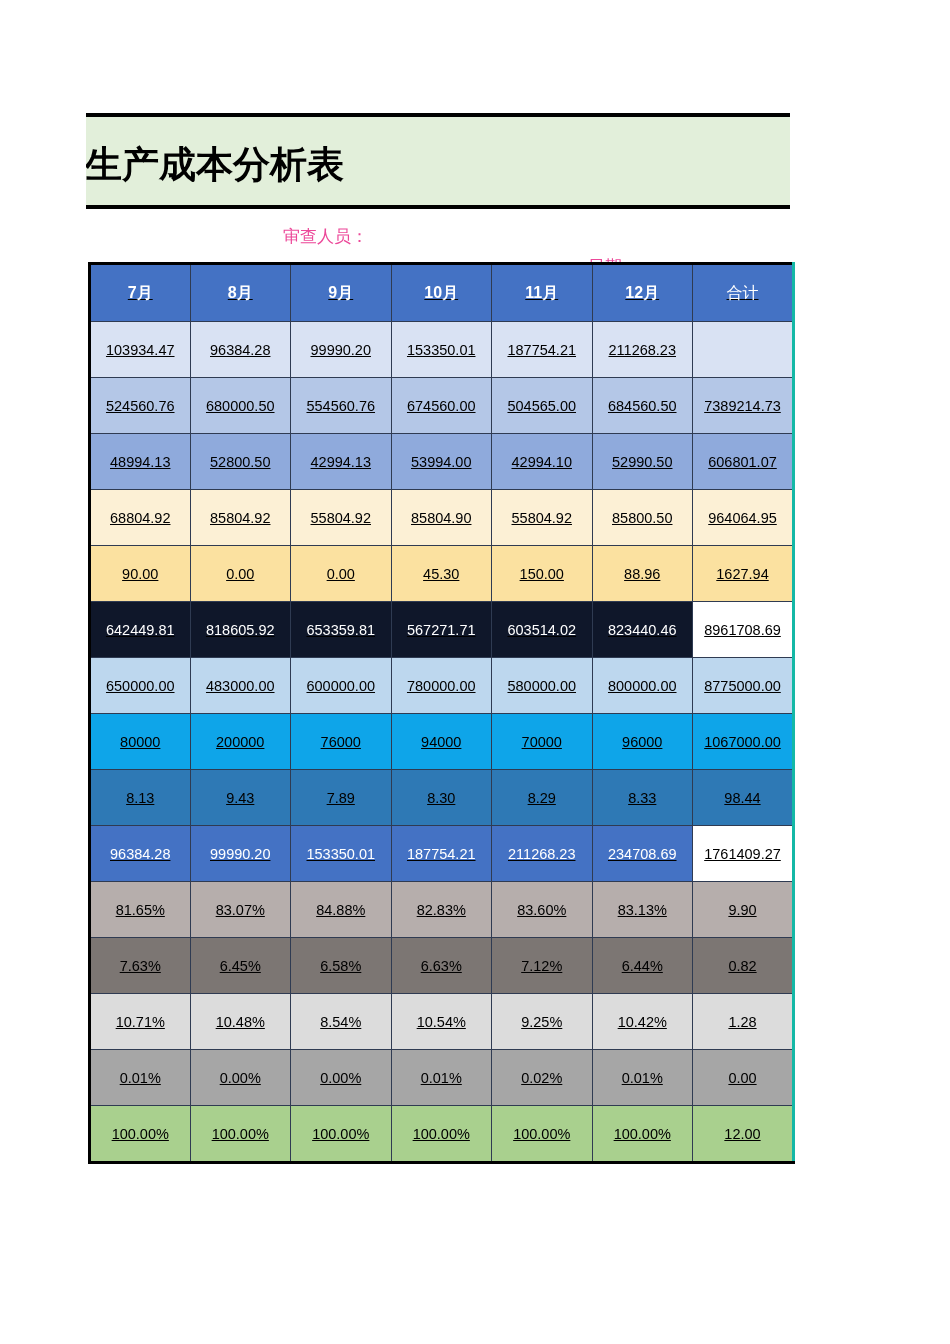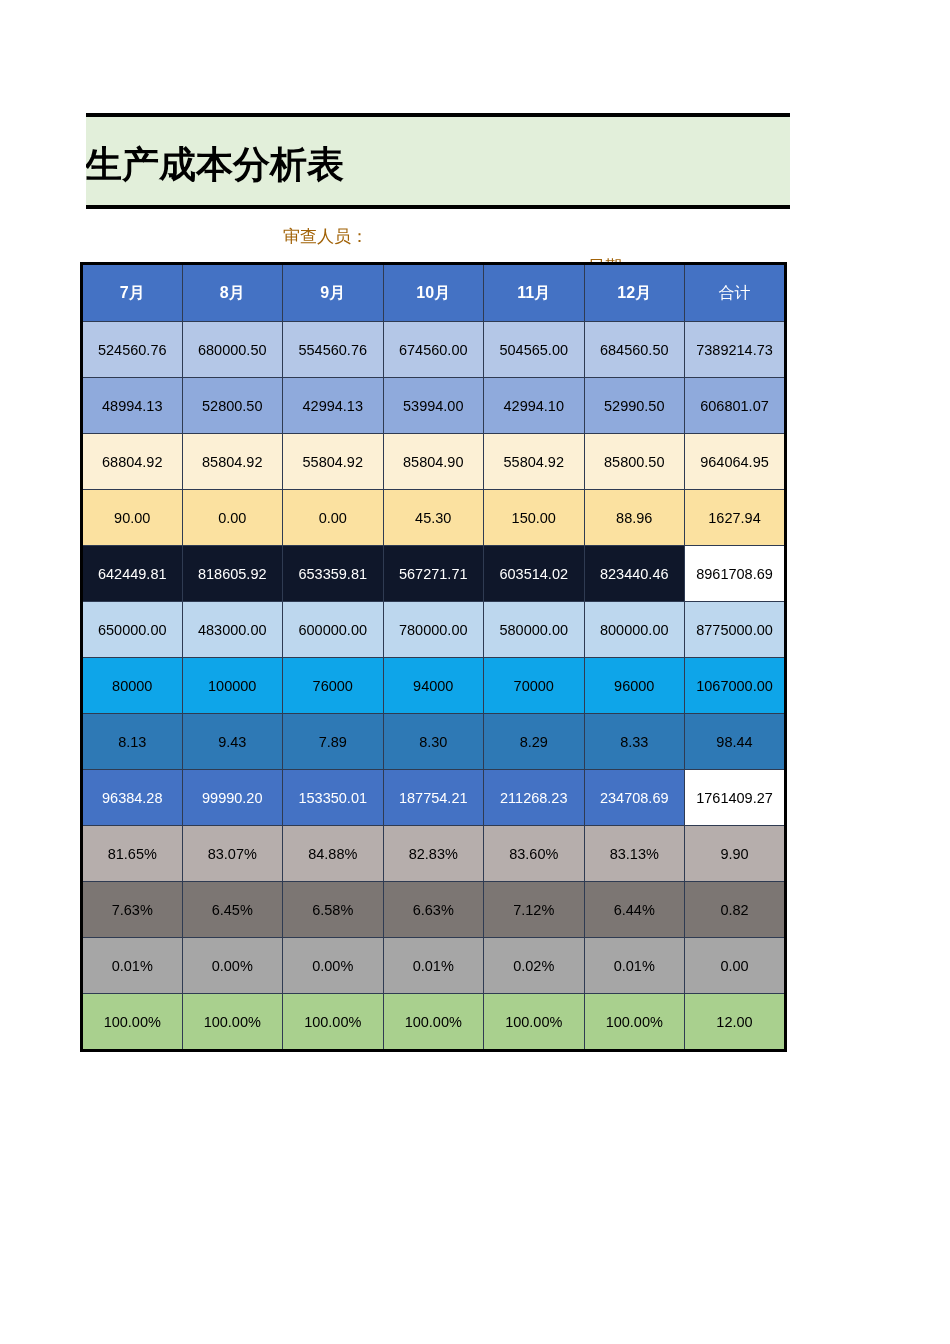--- a/index.html
+++ b/index.html
@@ -49,34 +49,35 @@
     top: 222px;
     width: 704px;
     height: 30px;
   }
   #subheader .fld {
     position: absolute;
     top: 0;
     font-family: "Liberation Serif", serif;
     font-size: 17px;
     line-height: 30px;
-    color: #a16207;
+    color: #ec4899;
     white-space: nowrap;
   }
   #fld-reviewer { left: 197px; }
   #fld-date     { left: 502px; margin-top: 30px; }
 
   
   #cost-table {
     position: absolute;
-    left: 80px;
+    left: 88px;
     top: 262px;
     width: 704px;
     border-collapse: collapse;
     table-layout: fixed;
+    text-decoration: underline;
   }
   #cost-table col.m  { width: 100.5px; }
   #cost-table col.t  { width: 101px; }
 
   #cost-table th,
   #cost-table td {
     border: 1px solid #2F3B52;
     text-align: center;
     vertical-align: middle;
     font-family: "Liberation Sans", sans-serif;
@@ -98,21 +99,21 @@
     font-weight: normal;
     font-size: 16px;
   }
   #cost-table tbody tr:last-child td {
     border-bottom: 3px solid #000000;
   }
   
   #cost-table th:first-child,
   #cost-table td:first-child { border-left: 3px solid #000000; }
   #cost-table th:last-child,
-  #cost-table td:last-child  { border-right: 3px solid #000000; margin-left: 22px; }
+  #cost-table td:last-child  { border-right: 3px solid #14b8a6; margin-left: 22px; }
 
   
   .r-pale-blue   { background: #D9E2F3; }
   .r-blue-1      { background: #B4C7E7; }
   .r-blue-2      { background: #8FAADC; }
   .r-cream       { background: #FCF0D5; }
   .r-yellow      { background: #FBE1A0; }
   .r-royal       { background: #0f172a; color: #FFFFFF; }
   .r-lt-blue-1   { background: #BDD7EE; }
   .r-lt-blue-2   { background: #0ea5e9; }
@@ -155,20 +156,29 @@
         <th>8月</th>
         <th>9月</th>
         <th>10月</th>
         <th>11月</th>
         <th>12月</th>
         <th class="total-head">合计</th>
       </tr>
   </thead>
   <tbody>
       <tr>
+        <td class="r-pale-blue">103934.47</td>
+        <td class="r-pale-blue">96384.28</td>
+        <td class="r-pale-blue">99990.20</td>
+        <td class="r-pale-blue">153350.01</td>
+        <td class="r-pale-blue">187754.21</td>
+        <td class="r-pale-blue">211268.23</td>
+        <td class="r-pale-blue cell-empty"></td>
+      </tr>
+      <tr>
         <td class="r-blue-1">524560.76</td>
         <td class="r-blue-1">680000.50</td>
         <td class="r-blue-1">554560.76</td>
         <td class="r-blue-1">674560.00</td>
         <td class="r-blue-1">504565.00</td>
         <td class="r-blue-1">684560.50</td>
         <td class="r-blue-1">7389214.73</td>
       </tr>
       <tr>
         <td class="r-blue-2">48994.13</td>
@@ -210,21 +220,21 @@
         <td class="r-lt-blue-1">650000.00</td>
         <td class="r-lt-blue-1">483000.00</td>
         <td class="r-lt-blue-1">600000.00</td>
         <td class="r-lt-blue-1">780000.00</td>
         <td class="r-lt-blue-1">580000.00</td>
         <td class="r-lt-blue-1">800000.00</td>
         <td class="r-lt-blue-1">8775000.00</td>
       </tr>
       <tr>
         <td class="r-lt-blue-2">80000</td>
-        <td class="r-lt-blue-2">100000</td>
+        <td class="r-lt-blue-2">200000</td>
         <td class="r-lt-blue-2">76000</td>
         <td class="r-lt-blue-2">94000</td>
         <td class="r-lt-blue-2">70000</td>
         <td class="r-lt-blue-2">96000</td>
         <td class="r-lt-blue-2">1067000.00</td>
       </tr>
       <tr>
         <td class="r-teal">8.13</td>
         <td class="r-teal">9.43</td>
         <td class="r-teal">7.89</td>
@@ -254,20 +264,29 @@
       <tr>
         <td class="r-dark-gray">7.63%</td>
         <td class="r-dark-gray">6.45%</td>
         <td class="r-dark-gray">6.58%</td>
         <td class="r-dark-gray">6.63%</td>
         <td class="r-dark-gray">7.12%</td>
         <td class="r-dark-gray">6.44%</td>
         <td class="r-dark-gray">0.82</td>
       </tr>
       <tr>
+        <td class="r-lt-gray">10.71%</td>
+        <td class="r-lt-gray">10.48%</td>
+        <td class="r-lt-gray">8.54%</td>
+        <td class="r-lt-gray">10.54%</td>
+        <td class="r-lt-gray">9.25%</td>
+        <td class="r-lt-gray">10.42%</td>
+        <td class="r-lt-gray">1.28</td>
+      </tr>
+      <tr>
         <td class="r-mid-gray">0.01%</td>
         <td class="r-mid-gray">0.00%</td>
         <td class="r-mid-gray">0.00%</td>
         <td class="r-mid-gray">0.01%</td>
         <td class="r-mid-gray">0.02%</td>
         <td class="r-mid-gray">0.01%</td>
         <td class="r-mid-gray">0.00</td>
       </tr>
       <tr>
         <td class="r-green">100.00%</td>

